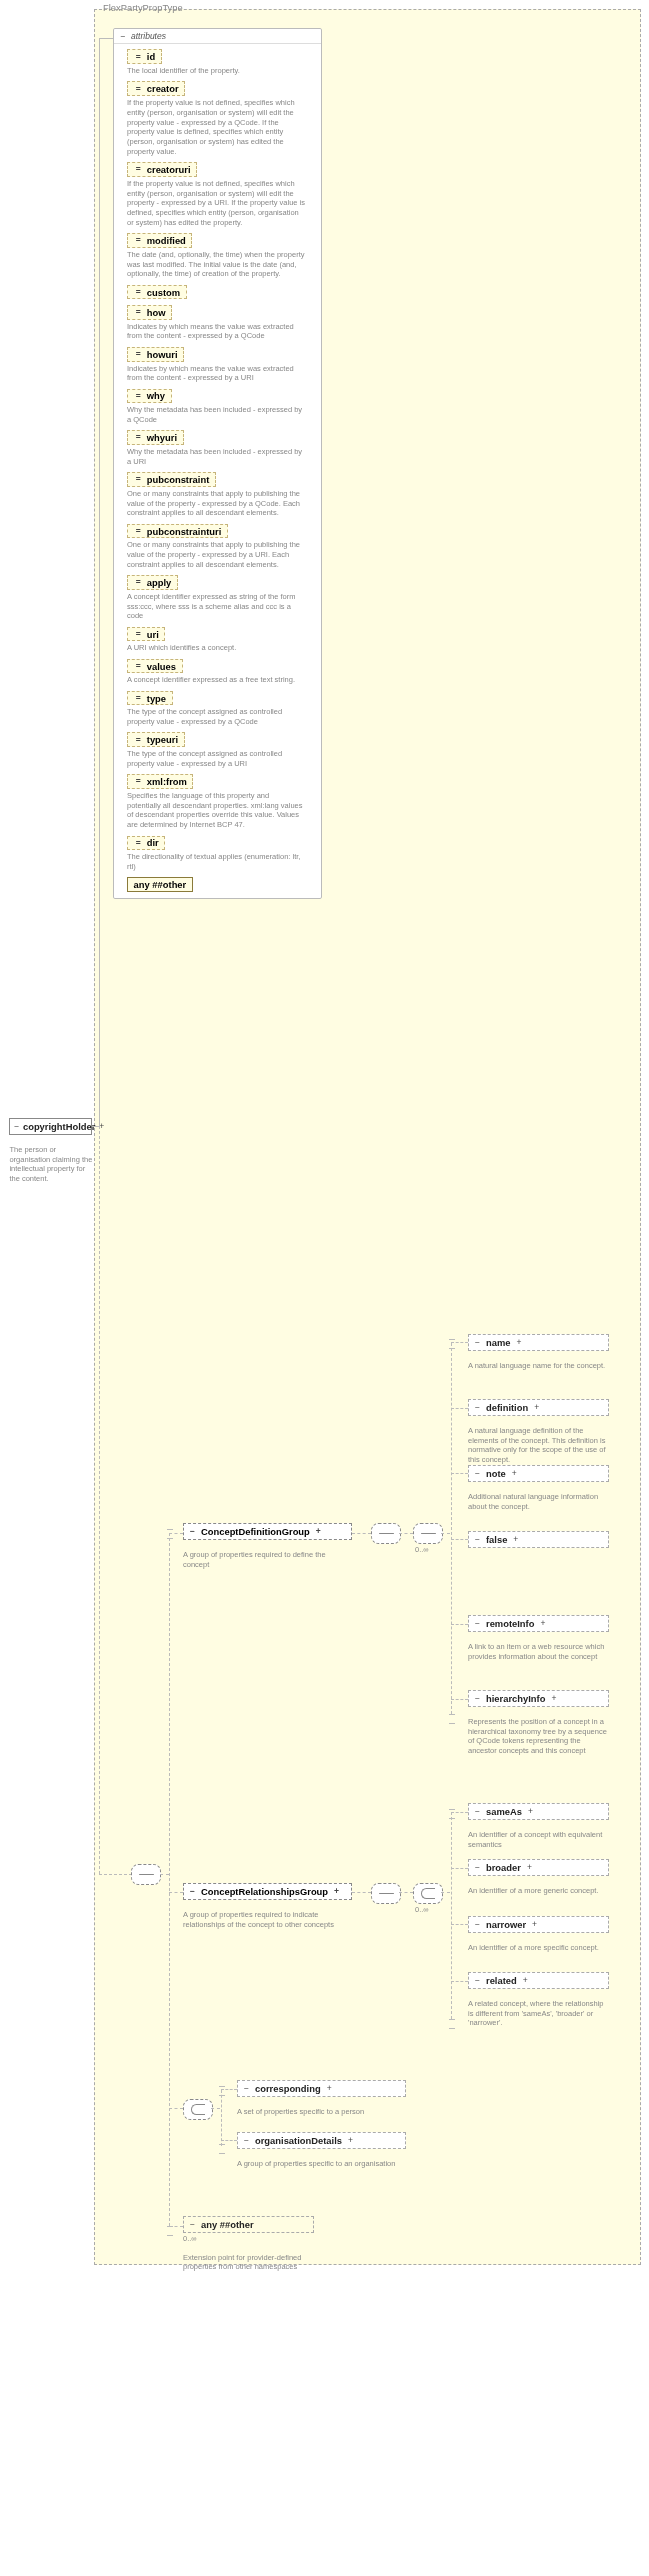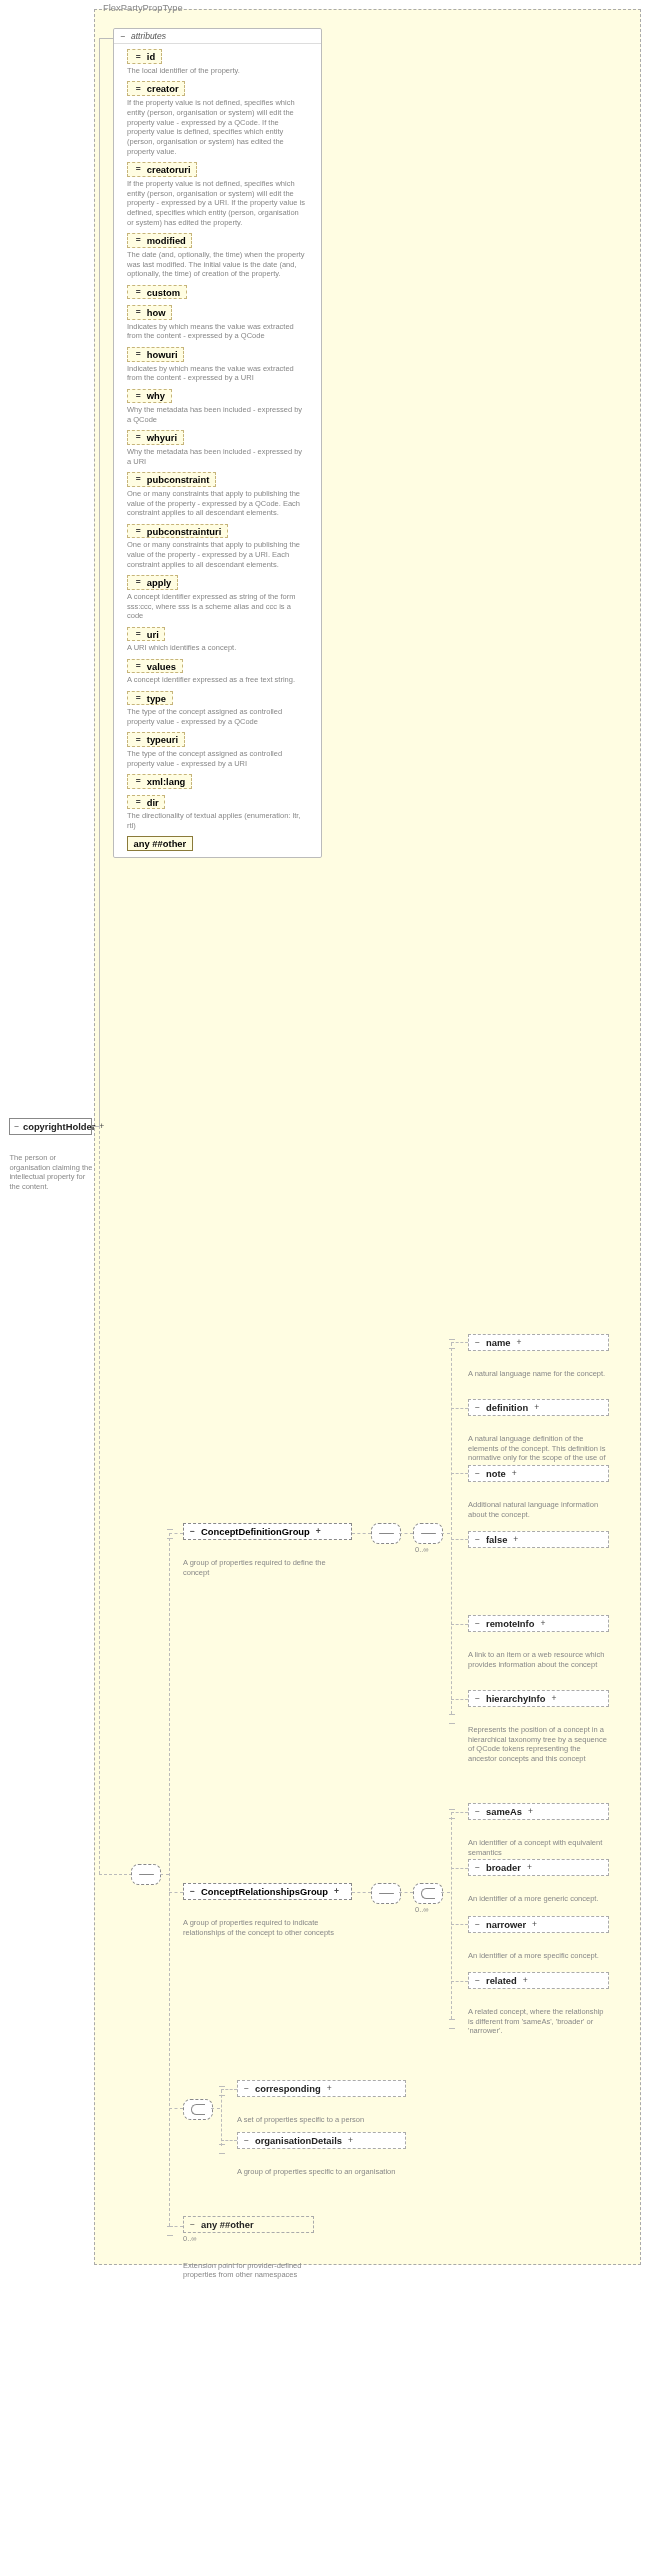--- a/index.html
+++ b/index.html
@@ -56,21 +56,21 @@
     color: #444;
   }
   .el-name {
     font-weight: bold;
     font-size: 9.4px;
     color: #222;
   }
   .doc {
     font-size: 7.5px;
     color: #888;
-    margin-top: 18px;
+    margin-top: 10px;
     line-height: 1.3;
   }
 
   
   .attrs-container {
     position: absolute;
     left: 113px;
     top: 28px;
     width: 207px;
     padding-bottom: 5.6px;
@@ -282,22 +282,22 @@
         <div class="attr-row"><span class="attr-name">
             <span class="model-ind">=</span>
             <span>type</span>
           </span><div class="attr-doc">The type of the concept assigned as controlled property value - expressed by a QCode</div></div>
         <div class="attr-row"><span class="attr-name">
             <span class="model-ind">=</span>
             <span>typeuri</span>
           </span><div class="attr-doc">The type of the concept assigned as controlled property value - expressed by a URI</div></div>
         <div class="attr-row"><span class="attr-name">
             <span class="model-ind">=</span>
-            <span>xml:lang</span>
-          </span></div>
+            <span>xml:from</span>
+          </span><div class="attr-doc">Specifies the language of this property and potentially all descendant properties. xml:lang values of descendant properties override this value. Values are determined by Internet BCP 47.</div></div>
         <div class="attr-row"><span class="attr-name">
             <span class="model-ind">=</span>
             <span>dir</span>
           </span><div class="attr-doc">The directionality of textual applies (enumeration: ltr, rtl)</div></div>
       </div>
     <div class="attr-row">
       <span class="attr-any">any  ##other</span>
     </div>
   </div>
 

